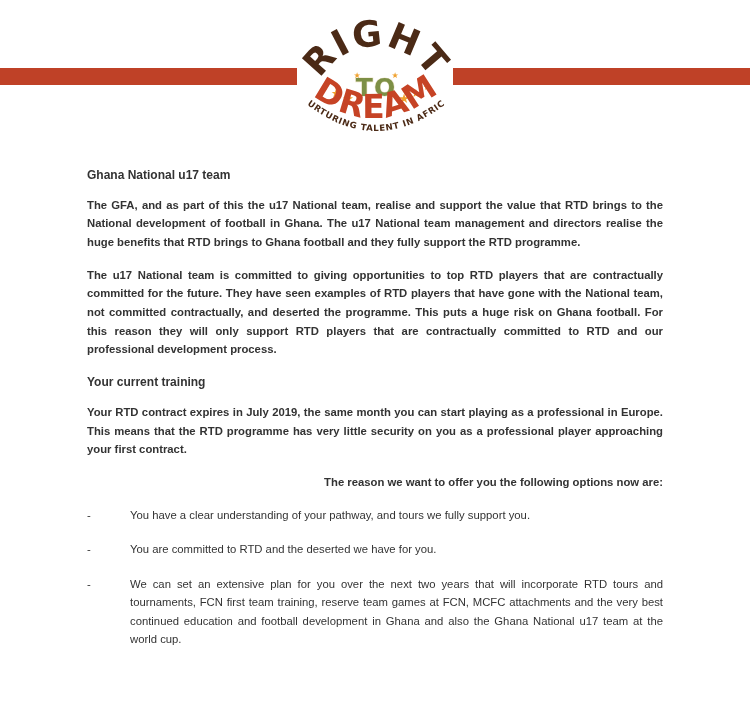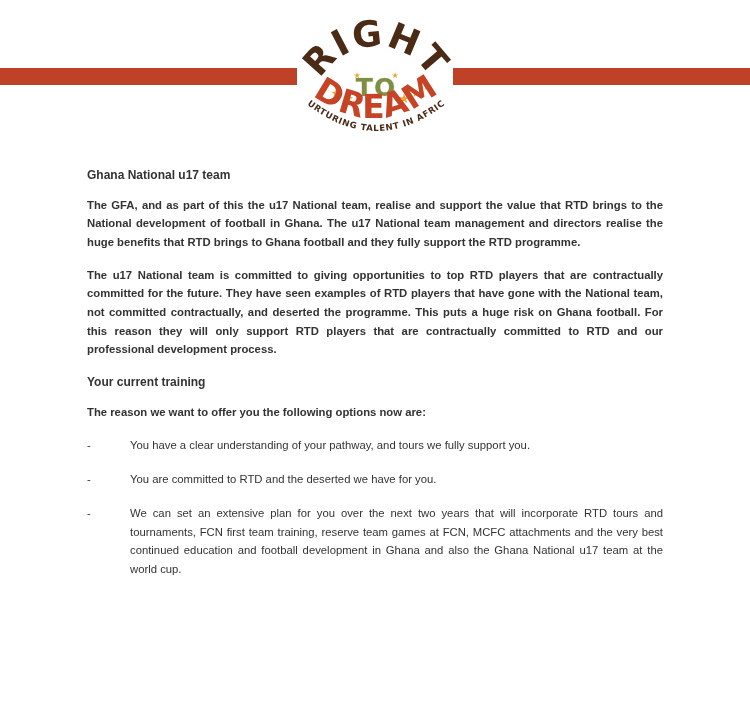--- a/index.html
+++ b/index.html
@@ -16,21 +16,21 @@
   .logo-right { font-size:36px; letter-spacing:2px; }
   .logo-to    { font-size:25px; letter-spacing:1px; paint-order:stroke; stroke-width:1.2px; }
   .logo-dream { font-size:33px; letter-spacing:1px; }
   .logo-tag   { font-size:8.6px; letter-spacing:0.7px; }
 
   
   .content { position:absolute; top:166px; left:87px; width:576px;
              font-size:11.3px; line-height:18.6px; color:#333333; }
   .content h2 { font-size:12px; font-weight:bold; margin:0 0 11px 0; }
   .content p  { text-align:justify; margin:0 0 14.5px 0;font-weight:bold; }
-  .content p.single-line { text-align:left; }
+  .content p.single-line { text-align:right;margin-left:42px; }
   .bullet { display:flex; margin:0 0 15.5px 0; }
   .bullet:last-child { margin-bottom:0; }
   .bullet .marker { width:43px; flex:none; }
   .bullet .btext  { flex:1; text-align:justify; }
 </style>
 </head>
 <body>
 
 <div class="page">
 
@@ -71,20 +71,21 @@
   </header>
 
   <main class="content">
     <h2>Ghana National u17 team</h2>
 
     <p>The GFA, and as part of this the u17 National team, realise and support the value that RTD brings to the National development of football in Ghana. The u17 National team management and directors realise the huge benefits that RTD brings to Ghana football and they fully support the RTD programme.</p>
     <p>The u17 National team is committed to giving opportunities to top RTD players that are contractually committed for the future. They have seen examples of RTD players that have gone with the National team, not committed contractually, and deserted the programme. This puts a huge risk on Ghana football.  For this reason they will only support RTD players that are contractually committed to RTD and our professional development process.</p>
 
     <h2>Your current training</h2>
 
+    <p>Your RTD contract expires in July 2019, the same month you can start playing as a professional in Europe. This means that the RTD programme has very little security on you as a professional player approaching your first contract.</p>
     <p class="single-line">The reason we want to offer you the following options now are:</p>
 
     <div class="bullet">
       <span class="marker">-</span>
       <span class="btext">You have a clear understanding of your pathway, and tours we fully support you.</span>
     </div>
     <div class="bullet">
       <span class="marker">-</span>
       <span class="btext">You are committed to RTD and the deserted we have for you.</span>
     </div>

